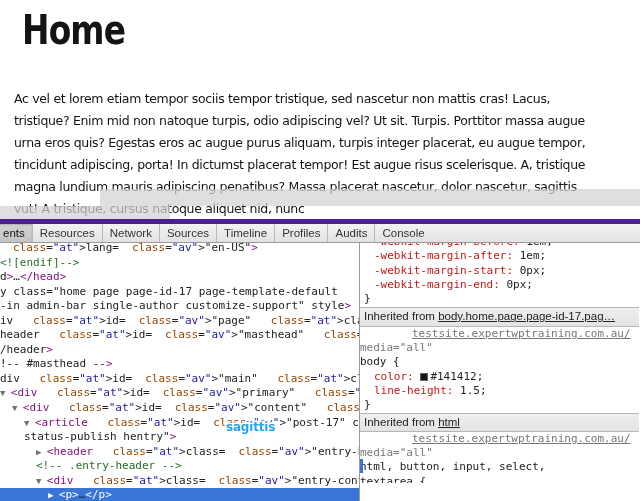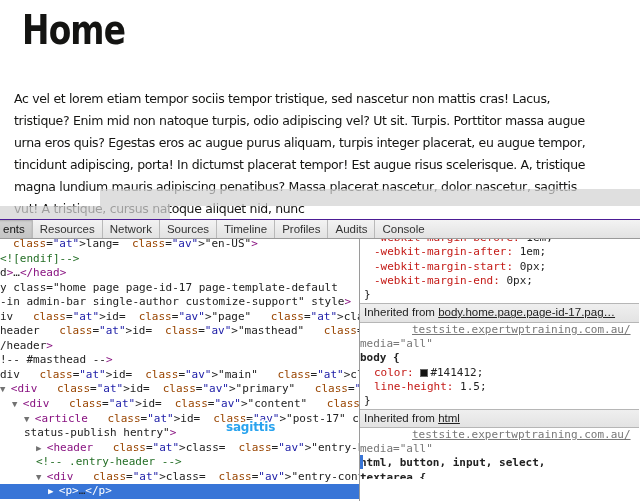--- a/index.html
+++ b/index.html
@@ -42,21 +42,21 @@
     position:absolute; background:#d2d2d2; opacity:0.72;
     pointer-events:none;
   }
   #hl-row1 { left:100px; top:189px; width:540px; height:17px; }
   #hl-row2 { left:0px;   top:206px; width:170px; height:13px; }
 
   
   #devtools {
     position:absolute; left:0; top:219px; width:640px; height:282px;
     background:#fff;
-    border-top:1px solid #4c1d95;
+    border-top:5px solid #4c1d95;
   }
   #dt-toolbar {
     position:relative;
     height:19px;
     background:linear-gradient(to bottom,#f3f3f3 0%, #e2e2e2 100%);
     border-bottom:1px solid #9a9a9a;
     display:flex; align-items:center;
     padding-left:0px;
     overflow:hidden;
   }
@@ -106,21 +106,21 @@
     width:279px; height:240px;
     background:#fff;
     overflow:hidden;
     position:relative;
     font-family:"DejaVu Sans Mono","Liberation Mono", monospace;
     font-size:11px;
     line-height:14.3px;
   }
   #css-scroll { position:absolute; left:0; top:-4px; width:330px; }
   .rule { padding:0 0 0 4px; white-space:pre; }
-  .sel-name { color:#222; font-weight:bold; }
+  .sel-name { color:#222; font-weight:normal; }
   .prop { color:#c41a16; padding-left:14px; display:block; white-space:pre; }
   .prop .pv { color:#222; font-weight:normal; }
   .brace { color:#222; }
   .inherit-bar {
     background:linear-gradient(to bottom,#efefef 0%,#e3e3e3 100%);
     border-top:1px solid #b6b6b6;
     border-bottom:1px solid #b6b6b6;
     font-family:"Liberation Sans", sans-serif;
     font-size:11.5px;
     color:#222;

